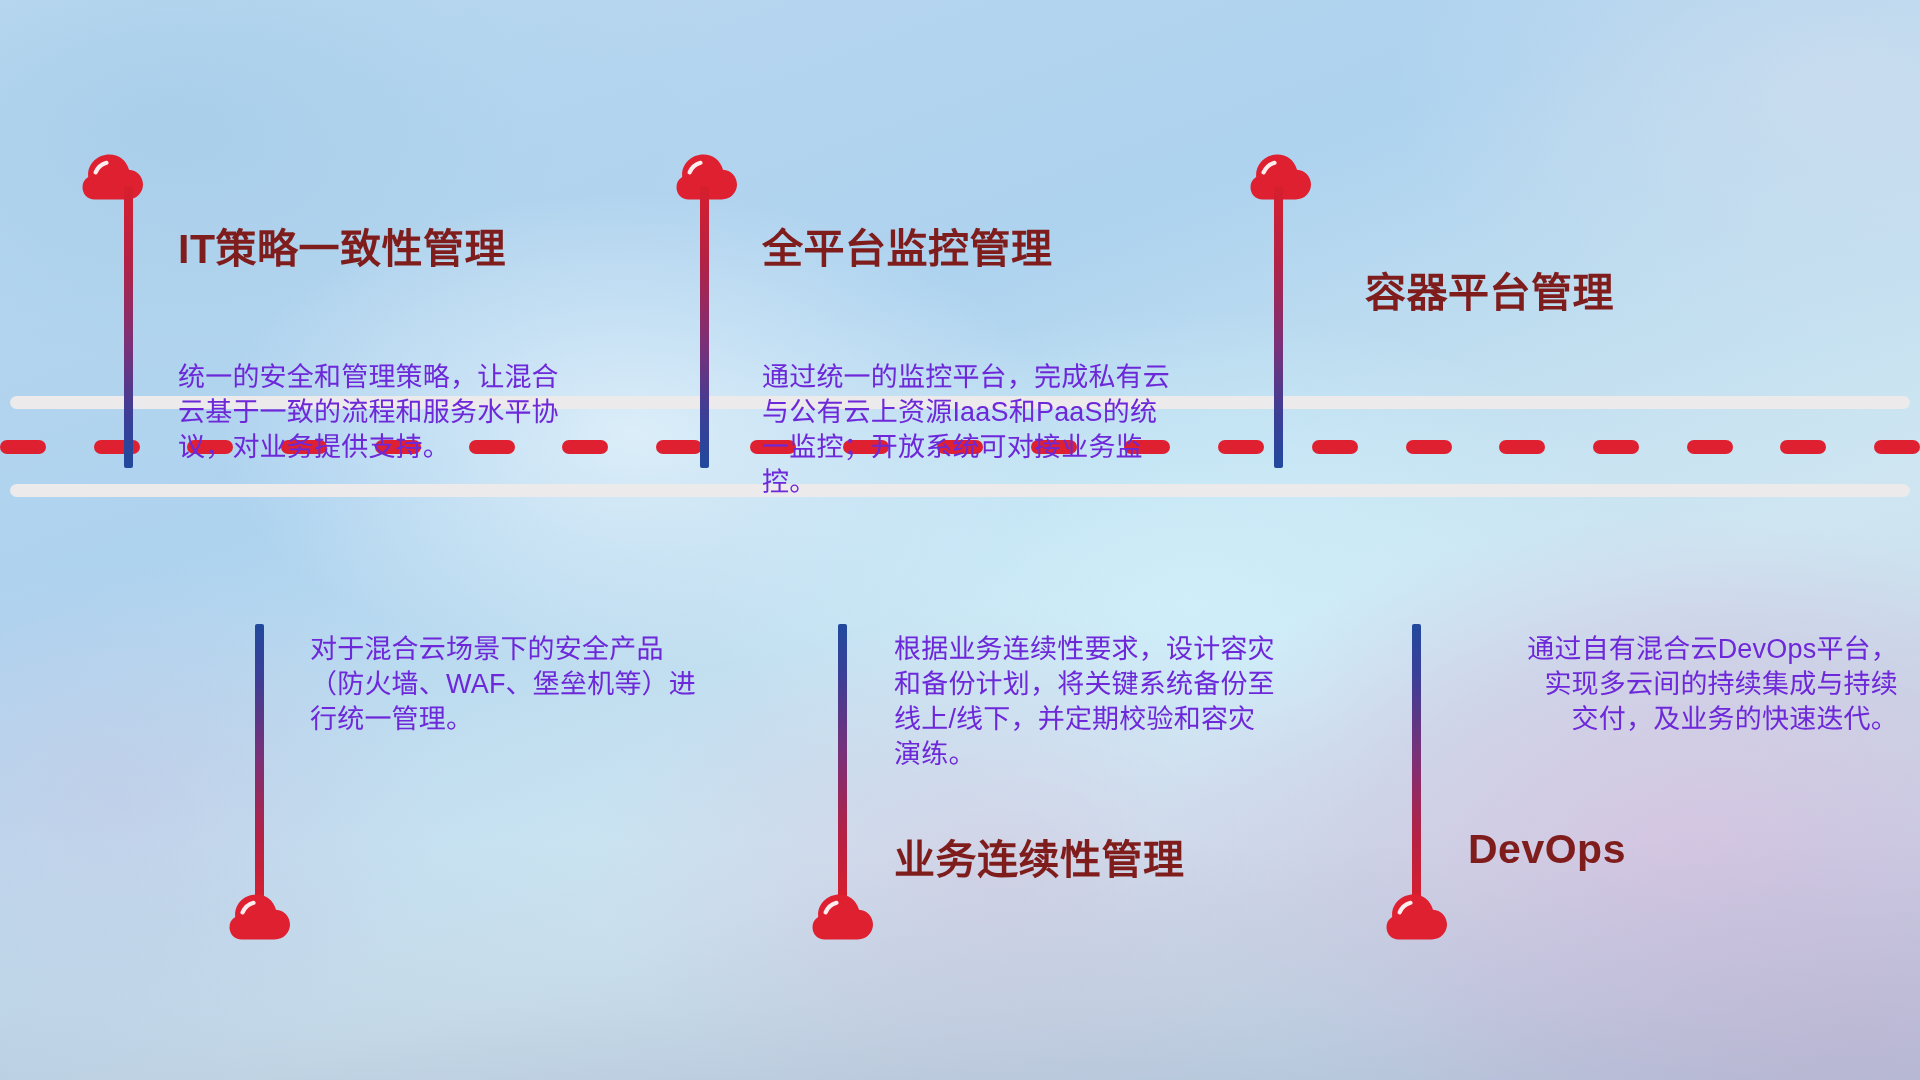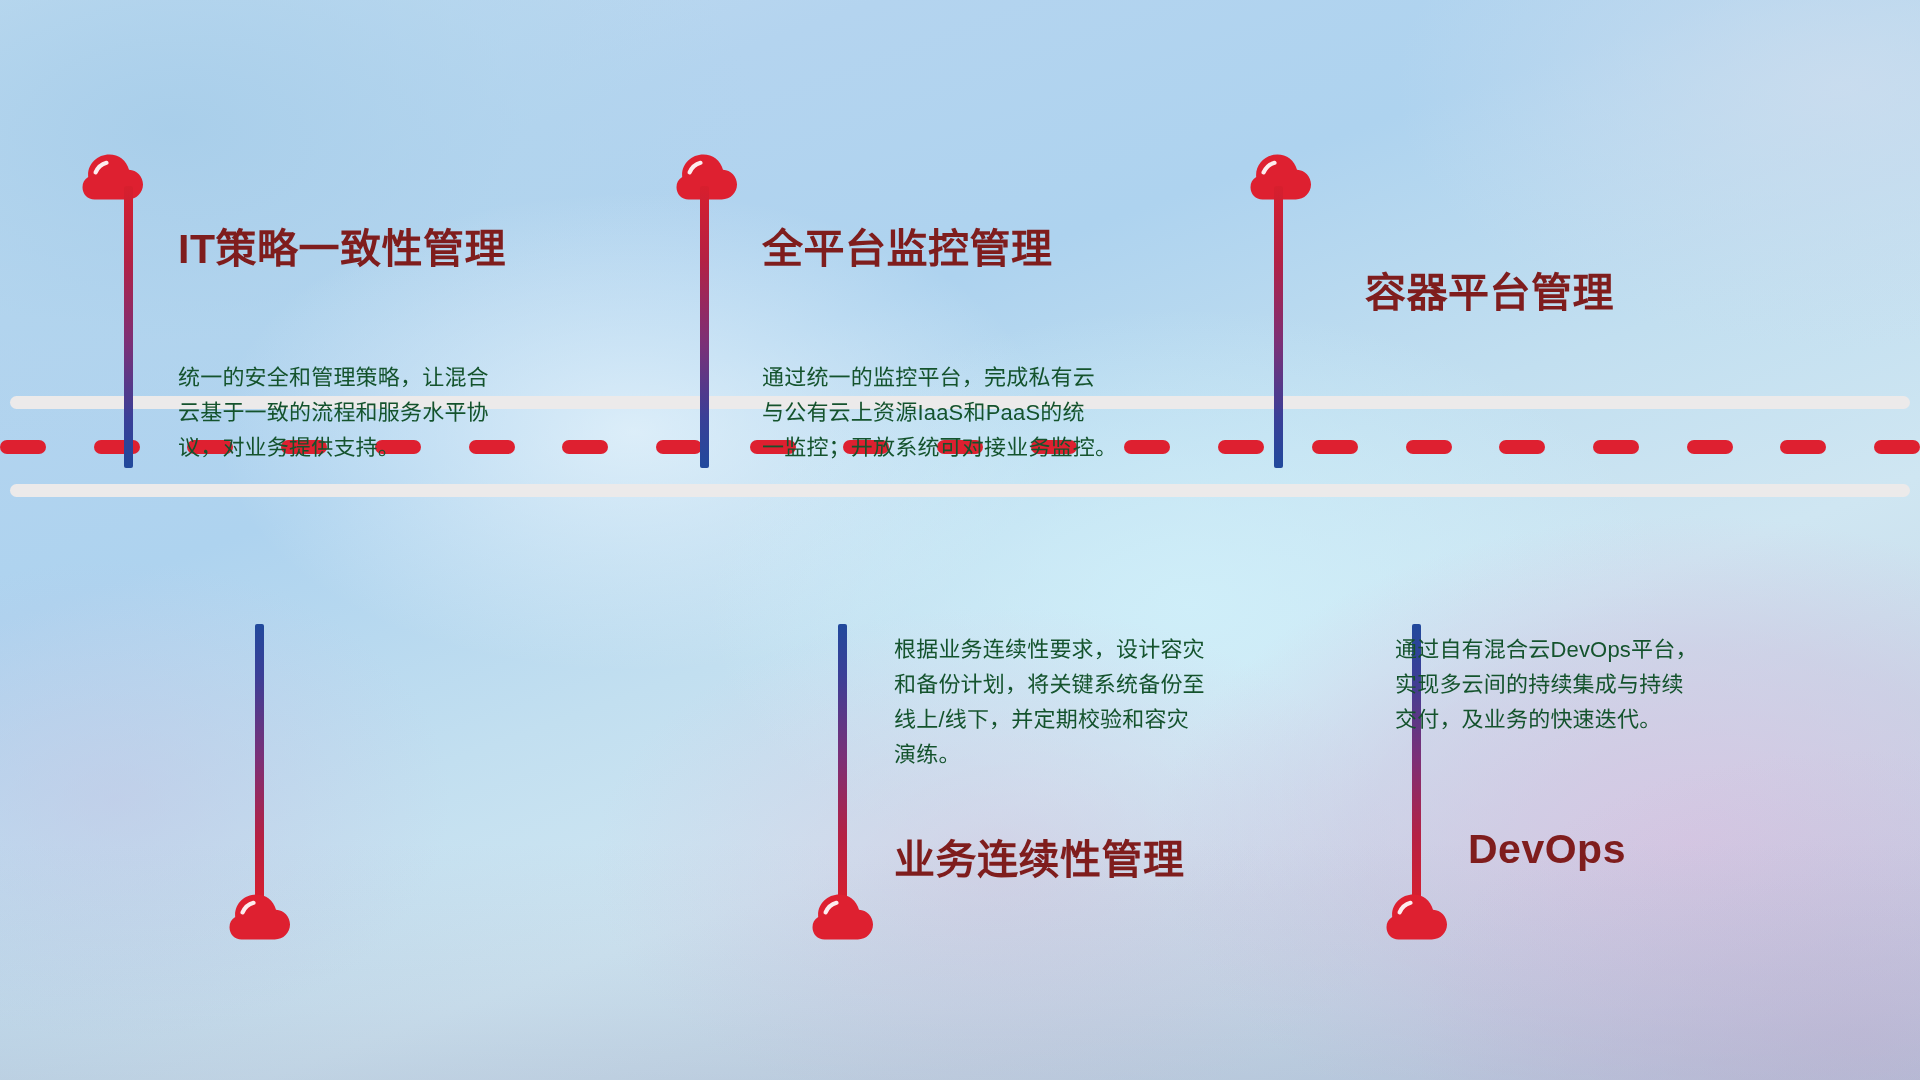--- a/index.html
+++ b/index.html
@@ -120,23 +120,23 @@
   .heading {
     position: absolute;
     font-size: 41px;
     font-weight: 700;
     color: #7f1d1d;
     letter-spacing: 0.5px;
     white-space: nowrap;
   }
   .body-text {
     position: absolute;
-    font-size: 22px;
+    font-size: 27px;
     line-height: 35px;
-    color: #14532d;
+    color: #6d28d9;
     letter-spacing: 0.2px;
     white-space: pre-line;
   }
 </style>
 </head>
 <body>
 
 <div id="canvas">
 
   <div class="bg-layer bg-base"></div>
@@ -203,20 +203,23 @@
   <div class="cloud" style="left:1250px; top:154px;">
     <svg viewBox="0 0 62 46" xmlns="http://www.w3.org/2000/svg">
       <path d="M17.5 45.5h28.3c8.6 0 15.2-6.6 15.2-14.9 0-8-6.1-14.5-14-14.9C44.6 6.4 36.6 0.5 27.4 0.5 15.4 0.5 6.1 9.6 6.1 21c0 0.7 0 1.4 0.1 2.1C2.4 25.3 0.5 29 0.5 33.2c0 6.9 5.1 12.3 12.1 12.3z" fill="#DE2030"></path>
       <path d="M13.6 18.4c2.2-5 6.3-8.4 10.9-9.6" fill="none" stroke="#FFFFFF" stroke-width="4.2" stroke-linecap="round" opacity="0.92"></path>
     </svg>
   </div>
   <div class="stem down" style="left:1274px; top:186px; height:282px;"></div>
   <div class="heading" style="left:1365px; top:215px;margin-top:44px;">容器平台管理</div>
 
   <div class="stem up" style="left:255px; top:624px; height:278px;"></div>
+  <div class="body-text" style="left:310px; top:632px; width:430px;">对于混合云场景下的安全产品
+（防火墙、WAF、堡垒机等）进
+行统一管理。</div>
   <div class="cloud" style="left:229px; top:894px;">
     <svg viewBox="0 0 62 46" xmlns="http://www.w3.org/2000/svg">
       <path d="M17.5 45.5h28.3c8.6 0 15.2-6.6 15.2-14.9 0-8-6.1-14.5-14-14.9C44.6 6.4 36.6 0.5 27.4 0.5 15.4 0.5 6.1 9.6 6.1 21c0 0.7 0 1.4 0.1 2.1C2.4 25.3 0.5 29 0.5 33.2c0 6.9 5.1 12.3 12.1 12.3z" fill="#DE2030"></path>
       <path d="M13.6 18.4c2.2-5 6.3-8.4 10.9-9.6" fill="none" stroke="#FFFFFF" stroke-width="4.2" stroke-linecap="round" opacity="0.92"></path>
     </svg>
   </div>
 
   <div class="stem up" style="left:838px; top:624px; height:278px;"></div>
   <div class="body-text" style="left:894px; top:632px; width:430px;">根据业务连续性要求，设计容灾
 和备份计划，将关键系统备份至
@@ -224,21 +227,21 @@
 演练。</div>
   <div class="heading" style="left:894px; top:826px;">业务连续性管理</div>
   <div class="cloud" style="left:812px; top:894px;">
     <svg viewBox="0 0 62 46" xmlns="http://www.w3.org/2000/svg">
       <path d="M17.5 45.5h28.3c8.6 0 15.2-6.6 15.2-14.9 0-8-6.1-14.5-14-14.9C44.6 6.4 36.6 0.5 27.4 0.5 15.4 0.5 6.1 9.6 6.1 21c0 0.7 0 1.4 0.1 2.1C2.4 25.3 0.5 29 0.5 33.2c0 6.9 5.1 12.3 12.1 12.3z" fill="#DE2030"></path>
       <path d="M13.6 18.4c2.2-5 6.3-8.4 10.9-9.6" fill="none" stroke="#FFFFFF" stroke-width="4.2" stroke-linecap="round" opacity="0.92"></path>
     </svg>
   </div>
 
   <div class="stem up" style="left:1412px; top:624px; height:278px;"></div>
-  <div class="body-text" style="left:1395px; top:632px; width:430px;">通过自有混合云DevOps平台，
+  <div class="body-text" style="left:1468px; top:632px; width:430px;text-align:right;">通过自有混合云DevOps平台，
 实现多云间的持续集成与持续
 交付，及业务的快速迭代。</div>
   <div class="heading" style="left:1468px; top:826px;">DevOps</div>
   <div class="cloud" style="left:1386px; top:894px;">
     <svg viewBox="0 0 62 46" xmlns="http://www.w3.org/2000/svg">
       <path d="M17.5 45.5h28.3c8.6 0 15.2-6.6 15.2-14.9 0-8-6.1-14.5-14-14.9C44.6 6.4 36.6 0.5 27.4 0.5 15.4 0.5 6.1 9.6 6.1 21c0 0.7 0 1.4 0.1 2.1C2.4 25.3 0.5 29 0.5 33.2c0 6.9 5.1 12.3 12.1 12.3z" fill="#DE2030"></path>
       <path d="M13.6 18.4c2.2-5 6.3-8.4 10.9-9.6" fill="none" stroke="#FFFFFF" stroke-width="4.2" stroke-linecap="round" opacity="0.92"></path>
     </svg>
   </div>
 

